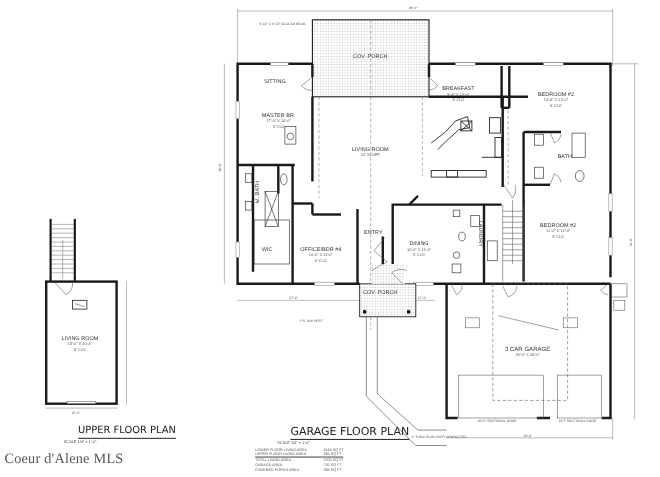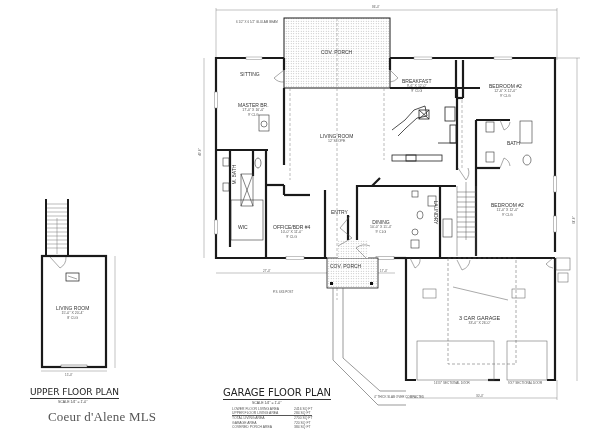--- a/index.html
+++ b/index.html
@@ -1,26 +1,26 @@
 <!DOCTYPE html>
 <html><head>
 <meta charset="utf-8">
 <style>
   html, body { margin: 0; padding: 0; background: #ffffff; }
   body { width: 600px; height: 434px; position: relative; overflow: hidden; font-family: "Liberation Sans", sans-serif; color: #222; }
   svg { position: absolute; left: 0; top: 0; }
   .lbl { position: absolute; font-size: 5px; color: #333; text-align: center; line-height: 5px; white-space: nowrap; font-family: "Liberation Sans", sans-serif; }
   .lbl .dim { display: block; font-size: 3.5px; color: #555; }
-  .title { position: absolute; font-family: "DejaVu Sans", sans-serif; color: #222; border-bottom: 1px solid #333; padding-bottom: 1px; white-space: nowrap; }
+  .title { position: absolute; font-family: "DejaVu Sans", sans-serif; color: #222; border-bottom: 1px solid #333; padding-bottom: 1px; white-space: nowrap; margin-left: 41px; }
   .scale { position: absolute; font-size: 3.5px; color: #444; white-space: nowrap; }
   .areas { position: absolute; font-size: 3.4px; color: #555; line-height: 4.2px; }
   .areas .row { display: flex; gap: 14px; }
   .areas .row span:first-child { width: 48px; }
   .areas .total { border-top: 0.6px solid #555; }
-  .wm { position: absolute; left: 4px; top: 409px; font-size: 13px; color: #555; font-family: "Liberation Serif", serif; letter-spacing: 0.2px; margin-left: 44px; }
+  .wm { position: absolute; left: 4px; top: 409px; font-size: 13px; color: #555; font-family: "Liberation Serif", serif; letter-spacing: 0.2px; }
   .note { position: absolute; font-size: 3px; color: #555; white-space: nowrap; }
 </style>
 </head>
 <body>
 
 <svg width="600" height="434" viewBox="0 0 600 434">
   <defs>
     <pattern id="dots" width="2.5" height="2.5" patternUnits="userSpaceOnUse">
       <rect width="2.5" height="2.5" fill="#fff"></rect>
       <circle cx="1.2" cy="1.2" r="0.45" fill="#999"></circle>

